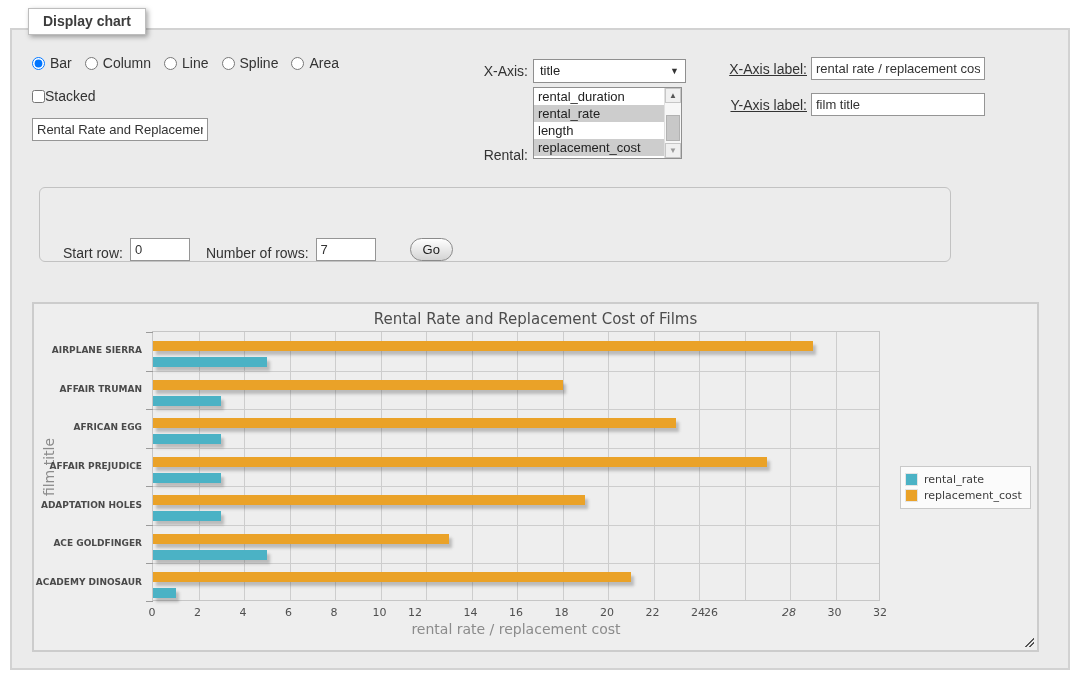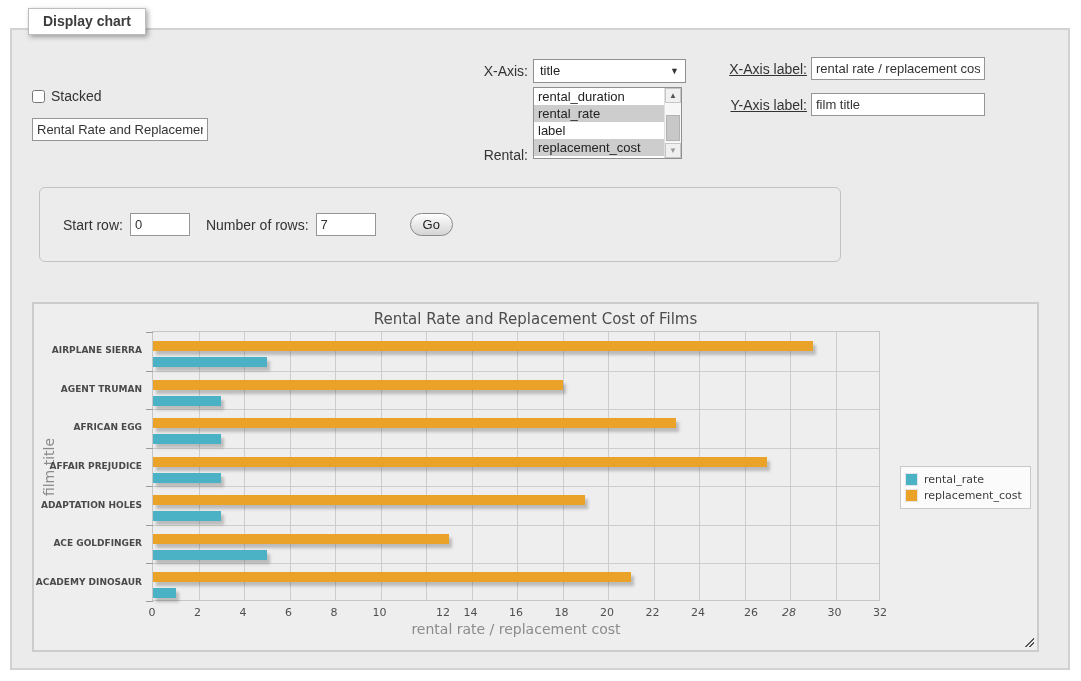--- a/index.html
+++ b/index.html
@@ -5,21 +5,21 @@
   * { margin:0; padding:0; box-sizing:border-box; }
   html,body { width:1081px; height:681px; background:#fff; font-family:"Liberation Sans", sans-serif; font-size:14px; color:#333; position:relative; overflow:hidden; }
 
   .fieldset { position:absolute; left:10px; top:28px; width:1060px; height:642px; background:#ebebeb; border:2px solid #d2d2d2; }
   .legend-box { position:absolute; left:28px; top:8px; height:27px; line-height:25px; padding:0 14px; background:#fff; border:1px solid #bdbdbd; box-shadow:2px 2px 5px rgba(0,0,0,0.35); font-weight:bold; font-size:14px; color:#3d3d3d; z-index:5; }
 
   
   .radio-row { position:absolute; left:20px; top:25px; display:flex; align-items:center; gap:13px; }
   .radio-item { display:flex; align-items:center; gap:5px; cursor:default; }
   .radio-item input { margin:0; }
-  .check-row { position:absolute; left:20px; top:58px; display:flex; align-items:center; gap:6px; }
+  .check-row { position:absolute; left:20px; top:58px; display:flex; align-items:center; }
   .textbox { height:23px; border:1px solid #959595; background:#fff; font-family:inherit; font-size:13px; padding:0 4px; color:#333; }
   .title-input { position:absolute; left:20px; top:88px; width:176px; }
 
   
   .mid-caption { position:absolute; width:84px; text-align:right; color:#333; }
   .xaxis-caption { left:432px; top:33px; }
   .series-caption { left:432px; top:117px; }
   .select-box { position:absolute; left:521px; top:29px; width:153px; height:24px; border:1px solid #8f8f8f; background:#fff; font-size:13px; line-height:22px; padding:0 6px; display:flex; justify-content:space-between; align-items:center; color:#222; }
   .select-arrow { font-size:9px; color:#333; }
   .series-list { position:absolute; left:521px; top:57px; width:149px; height:72px; border:1px solid #8f8f8f; background:#fff; display:flex; overflow:hidden; }
@@ -33,21 +33,21 @@
   .sb-thumb { position:absolute; left:1px; right:1px; top:27px; height:26px; background:#c8c8c8; border:1px solid #b2b2b2; }
 
   
   .right-caption { position:absolute; width:95px; text-align:right; color:#333;text-decoration:underline; }
   .xlabel-caption { left:700px; top:31px; }
   .ylabel-caption { left:700px; top:67px; }
   .xlabel-input { position:absolute; left:799px; top:27px; width:174px; }
   .ylabel-input { position:absolute; left:799px; top:63px; width:174px; }
 
   
-  .rowbox { position:absolute; left:27px; top:157px; width:802px; height:75px; background:#ececec; border:1px solid #c2c2c2; border-radius:6px; display:flex; align-items:center; padding-left:23px; }
+  .rowbox { position:absolute; left:27px; top:157px; width:912px; height:75px; background:#ececec; border:1px solid #c2c2c2; border-radius:6px; display:flex; align-items:flex-end; padding-left:23px; }
   .rowbox label { margin-right:7px; }
   .small-input { width:60px; margin-right:16px; }
   .go-button { margin-left:18px; padding:3px 12px; font-family:inherit; font-size:13px; color:#222; border:1px solid #8a8a8a; border-radius:12px; background:linear-gradient(#fefefe,#d4d4d4); cursor:pointer; }
 
   
   .chart { position:absolute; left:20px; top:272px; width:1007px; height:350px; background:#eeeeee; border:2px solid #cccccc; font-family:"DejaVu Sans", sans-serif; }
   .chart-title { position:absolute; left:0; width:100%; top:6px; text-align:center; font-size:15px; color:#4d4d4d; }
   .plot { position:absolute; left:118px; top:27px; width:728px; height:270px; border:1px solid #c6c6c6; }
   .vline { position:absolute; top:0; bottom:0; width:1px; background:#cdcdcd; }
   .hline { position:absolute; left:0; right:0; height:1px; background:#cdcdcd; }
@@ -61,40 +61,62 @@
   .legend-entry { display:flex; align-items:center; gap:6px; margin:3px 0; }
   .legend-swatch { width:13px; height:13px; border:1px solid #e4e4e4; }
   .legend-label { font-size:11px; color:#3d3d3d; white-space:nowrap; }
   .resize-handle { position:absolute; right:3px; bottom:3px; width:11px; height:11px; background:repeating-linear-gradient(135deg, #555 0 1px, transparent 1px 3px); clip-path:polygon(100% 0, 100% 100%, 0 100%); cursor:se-resize; }
 </style>
 </head>
 <body>
 
 <div class="fieldset">
 
+  <div class="radio-row">
+      <label class="radio-item">
+        <input type="radio" name="ctype" checked="" style="">
+        <span>Bar</span>
+      </label>
+      <label class="radio-item">
+        <input type="radio" name="ctype" style="">
+        <span>Column</span>
+      </label>
+      <label class="radio-item">
+        <input type="radio" name="ctype" style="">
+        <span>Line</span>
+      </label>
+      <label class="radio-item">
+        <input type="radio" name="ctype" style="">
+        <span>Spline</span>
+      </label>
+      <label class="radio-item">
+        <input type="radio" name="ctype" style="">
+        <span>Area</span>
+      </label>
+    </div>
 
   <div class="check-row">
     <input type="checkbox" id="stacked" style="">
     <label for="stacked">Stacked</label>
   </div>
 
   <input class="textbox title-input" type="text" value="Rental Rate and Replacement Cost of Films" style="">
 
   <div class="mid-caption xaxis-caption">X-Axis:</div>
   <div class="select-box">
     <span>title</span>
     <span class="select-arrow">▼</span>
   </div>
 
   <div class="mid-caption series-caption">Rental:</div>
   <div class="series-list">
     <div class="series-opts">
         <div class="series-option">rental_duration</div>
         <div class="series-option selected">rental_rate</div>
-        <div class="series-option">label</div>
+        <div class="series-option">length</div>
         <div class="series-option selected">replacement_cost</div>
       </div>
     <div class="series-scrollbar">
       <div class="sb-btn sb-up">▲</div>
       <div class="sb-thumb"></div>
       <div class="sb-btn sb-down">▼</div>
     </div>
   </div>
 
   <div class="right-caption xlabel-caption">X-Axis label:</div>
@@ -170,33 +192,33 @@
           <div class="legend-label">replacement_cost</div>
         </div>
       </div>
     <div class="resize-handle"></div>
   <div class="xtick-label" style="left: 118px;">0</div>
       <div class="xtick-label" style="left: 163.5px;">2</div>
       <div class="xtick-label" style="left: 209px;">4</div>
       <div class="xtick-label" style="left: 254.5px;">6</div>
       <div class="xtick-label" style="left: 300px;">8</div>
       <div class="xtick-label" style="left: 345.5px;">10</div>
-      <div class="xtick-label" style="left: 409px;">12</div>
+      <div class="xtick-label" style="left: 381px;">12</div>
       <div class="xtick-label" style="left: 436.5px;">14</div>
       <div class="xtick-label" style="left: 482px;">16</div>
       <div class="xtick-label" style="left: 527.5px;">18</div>
       <div class="xtick-label" style="left: 573px;">20</div>
       <div class="xtick-label" style="left: 618.5px;">22</div>
       <div class="xtick-label" style="left: 664px;">24</div>
-      <div class="xtick-label" style="left: 717px;">26</div>
+      <div class="xtick-label" style="left: 677px;">26</div>
       <div class="xtick-label" style="left: 755px; font-style: italic;">28</div>
       <div class="xtick-label" style="left: 800.5px;">30</div>
       <div class="xtick-label" style="left: 846px;">32</div>
       <div class="cat-label" style="top: 41.2857px;">AIRPLANE SIERRA</div>
-      <div class="cat-label" style="top: 79.8571px;">AGENT TRUMAN</div>
+      <div class="cat-label" style="top: 79.8571px;">AFFAIR TRUMAN</div>
       <div class="cat-label" style="top: 118.429px;">AFRICAN EGG</div>
       <div class="cat-label" style="top: 157px;">AFFAIR PREJUDICE</div>
       <div class="cat-label" style="top: 195.571px;">ADAPTATION HOLES</div>
       <div class="cat-label" style="top: 234.143px;">ACE GOLDFINGER</div>
       <div class="cat-label" style="top: 272.714px;">ACADEMY DINOSAUR</div>
     </div>
 
 </div>
 
 <div class="legend-box">Display chart</div>

